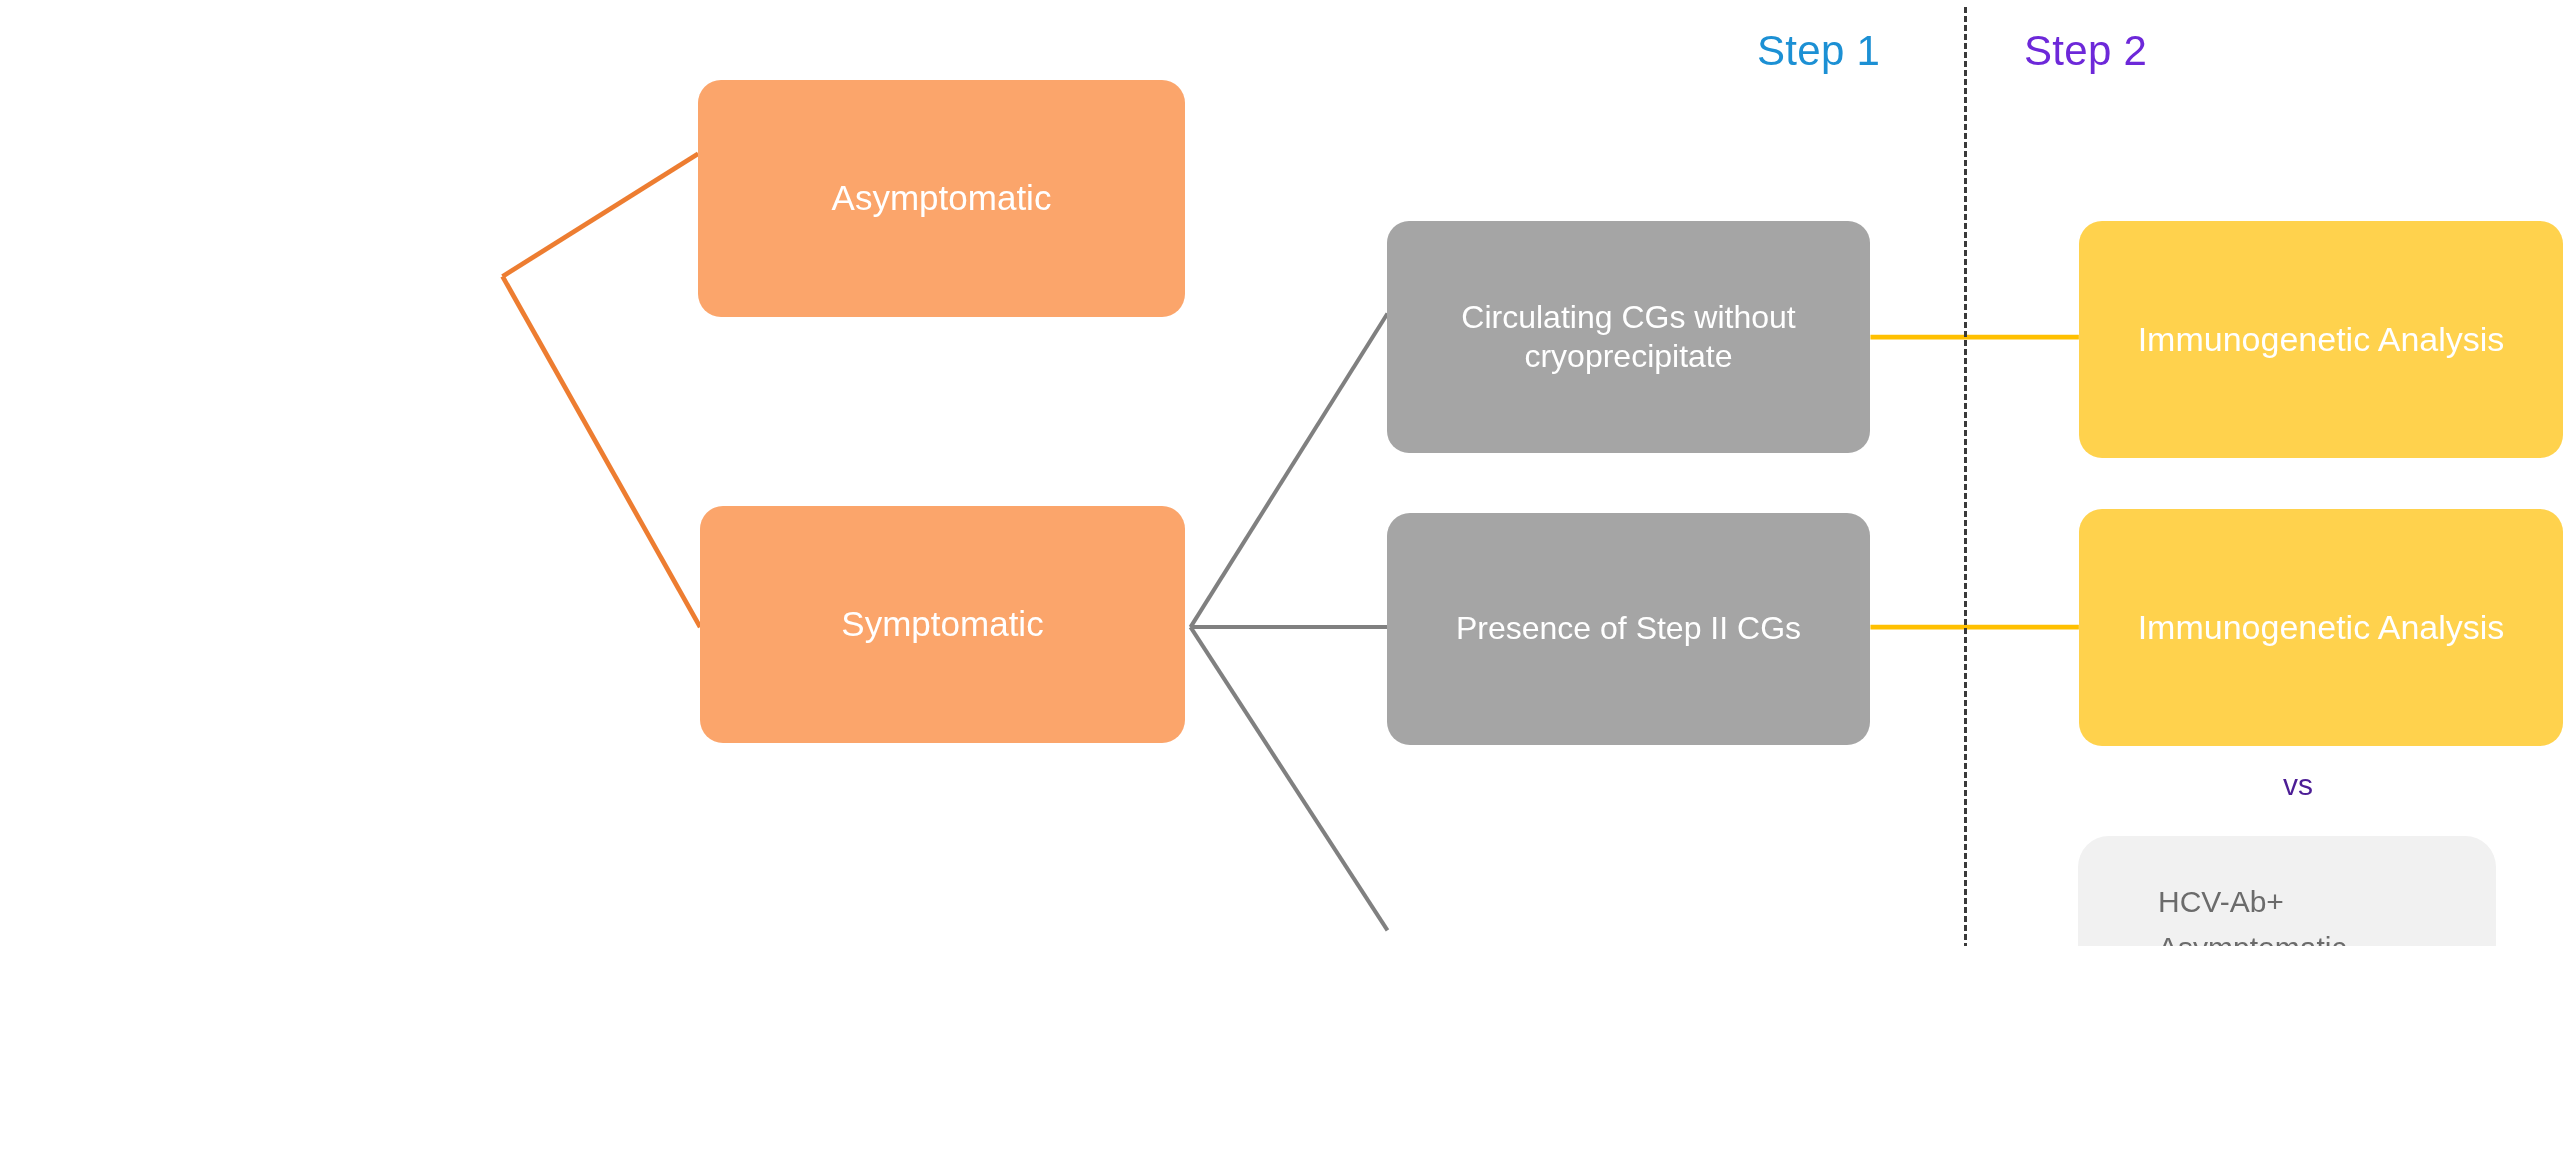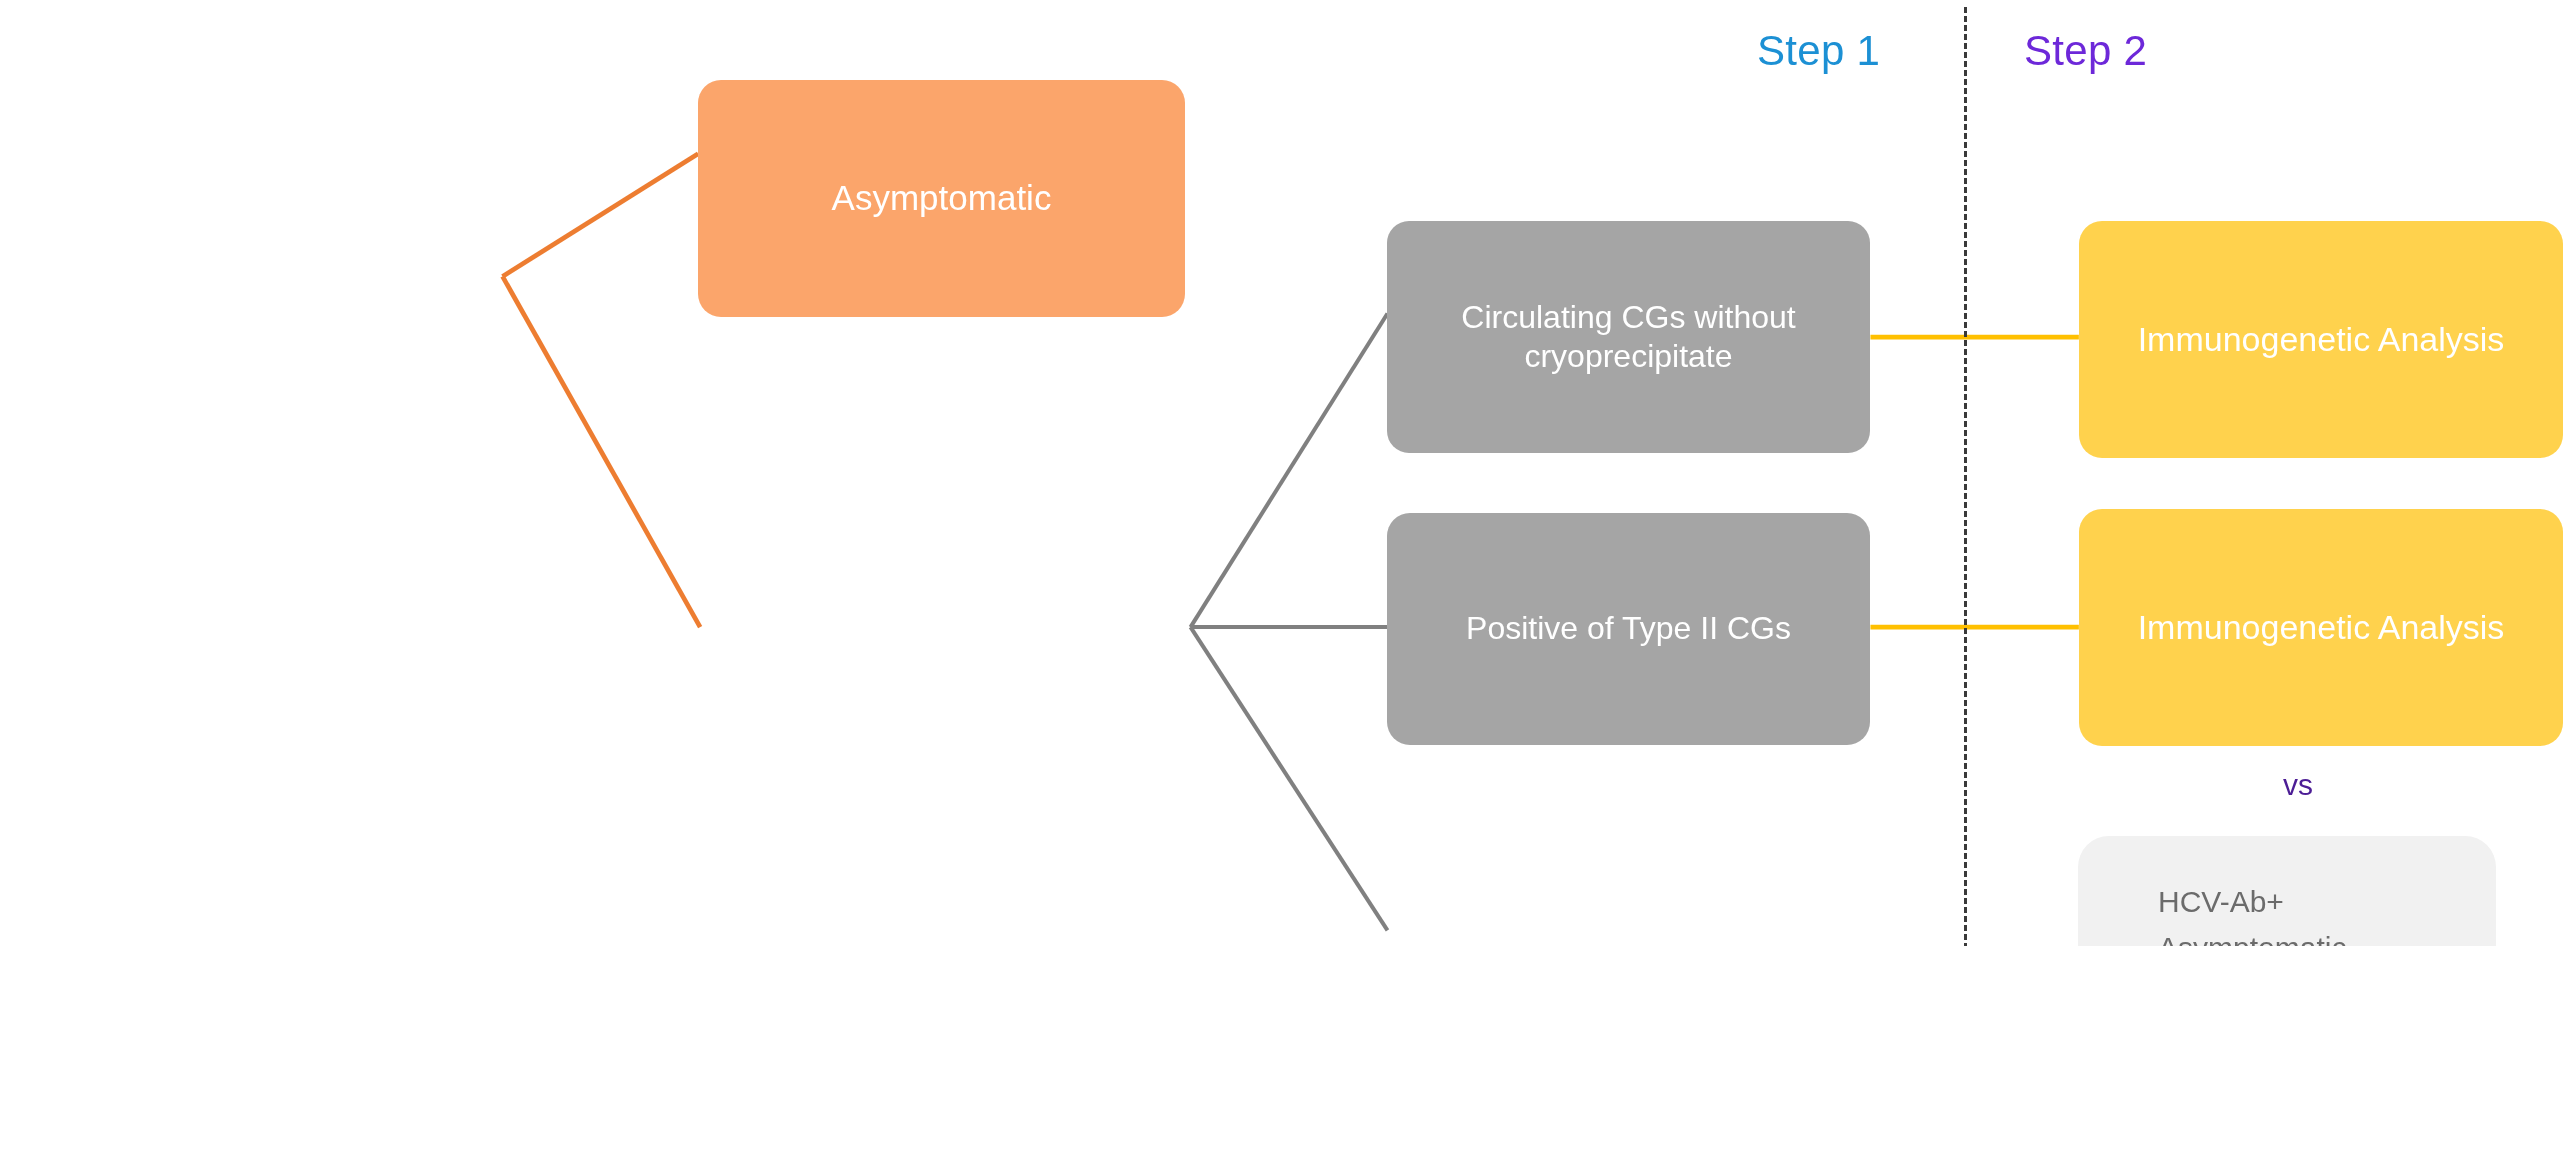--- a/index.html
+++ b/index.html
@@ -107,24 +107,25 @@
   </svg>
 
   <div id="divider"></div>
 
   <div class="step-label" id="step-1-label">Step 1</div>
   <div class="step-label" id="step-2-label">Step 2</div>
 
 
   <div class="node node-orange" id="node-asymptomatic">Asymptomatic</div>
 
+  <div class="node node-orange" id="node-symptomatic">Symptomatic</div>
 
   <div class="node node-gray" id="node-cg-no-cryo">Circulating CGs without cryoprecipitate</div>
 
-  <div class="node node-gray" id="node-type-ii">Positive of Type II CGs</div>
+  <div class="node node-gray" id="node-type-ii">Presence of Step II CGs</div>
 
 
   <div class="node node-yellow" id="node-immuno-1">Immunogenetic Analysis</div>
 
   <div class="node node-yellow" id="node-immuno-2">Immunogenetic Analysis</div>
 
   <div id="vs-label">vs</div>
 
   <div class="node node-softgray" id="node-hcv-ab-control">HCV-Ab+
 Asymptomatic

